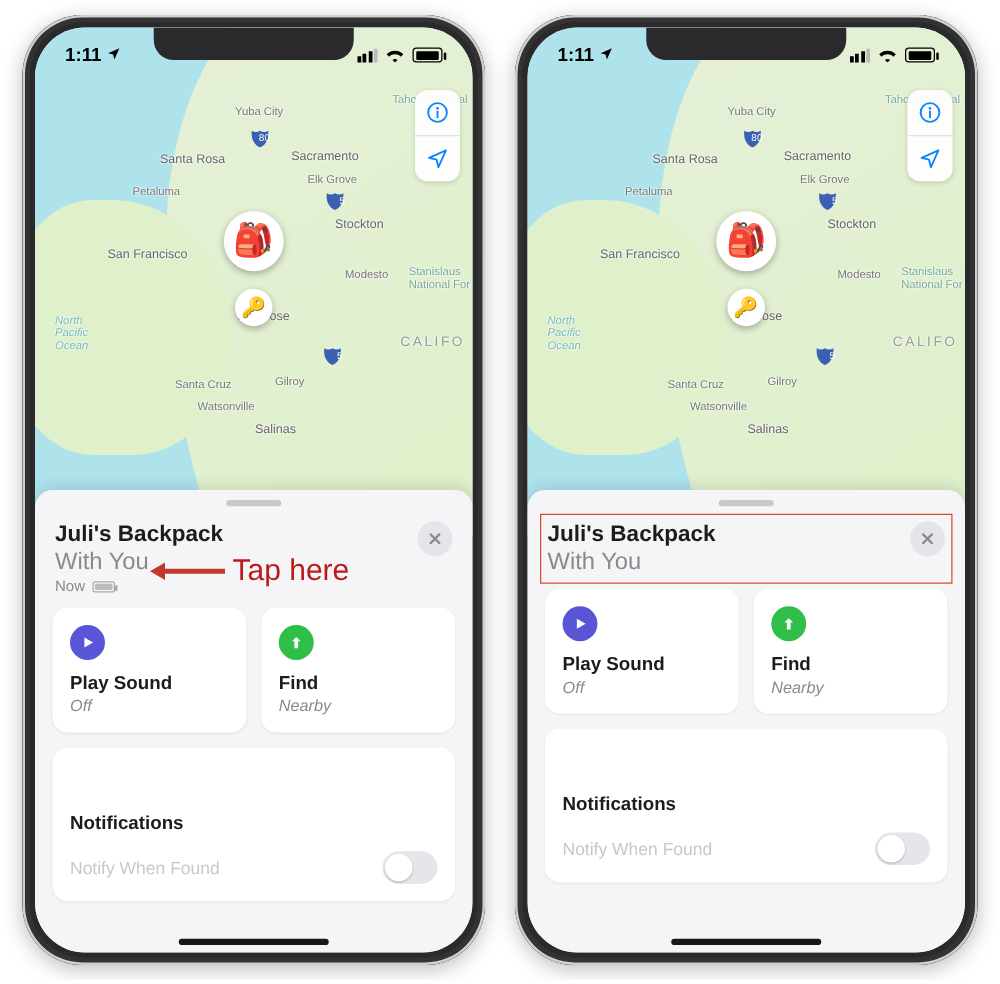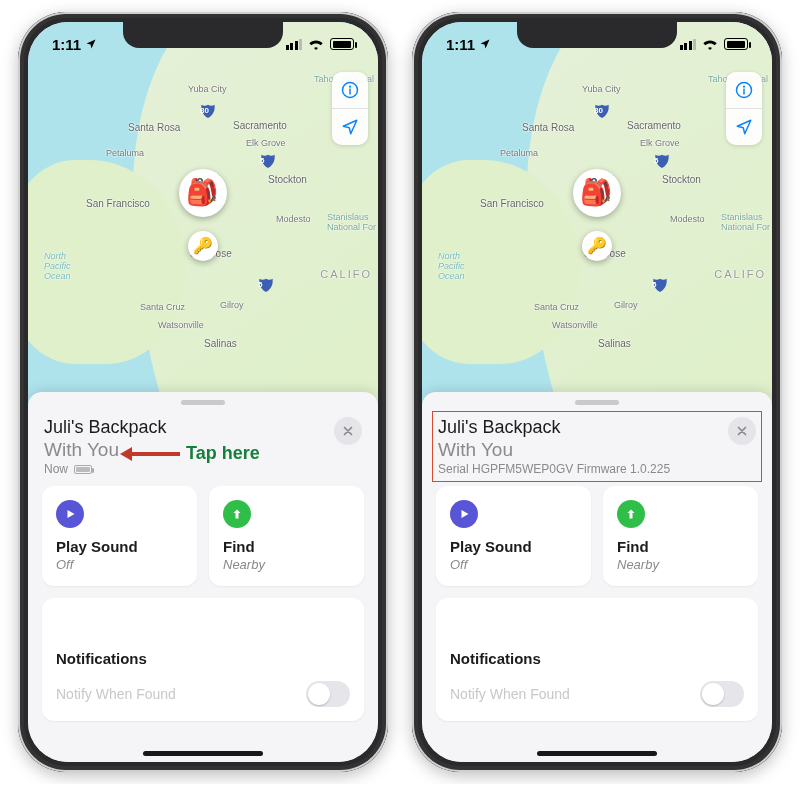--- a/index.html
+++ b/index.html
@@ -114,22 +114,22 @@
     position:absolute;
     font-size:9px;
     color:#777;
     white-space:nowrap;
     text-shadow: 0 0 2px #fff, 0 0 2px #fff;
   }
   .map-label.lg { font-size:10px; color:#666; font-weight:500;}
   .map-label.ocean { color:#7bb; font-style:italic; font-size:9px; line-height:1.1;}
   .map-label.state { color:#999; letter-spacing:2px; font-size:11px;}
   .hwy {
-    position:absolute; width:16px;height:16px;font-size:8px;color:#fff;font-weight:700;
-    display:flex;align-items:center;justify-content:flex-start;
+    position:absolute; width:16px;height:16px;font-size:8px;color:#fff;font-weight:400;
+    display:flex;align-items:center;justify-content:flex-end;
   }
   .hwy svg{position:absolute;inset:0;}
   .hwy span{position:relative;z-index:1;}
 
   .map-controls {
     position:absolute; top:50px; right:10px;
     width:36px; background:rgba(255,255,255,0.92);
     border-radius:10px;
     box-shadow: 0 1px 4px rgba(0,0,0,0.15);
     display:flex;flex-direction:column;
@@ -167,21 +167,21 @@
   }
   .sheet-header {
     display:flex; justify-content:space-between; align-items:flex-start;
     position:relative;
     padding: 4px 2px 10px;
   }
   .sheet-header.outlined::before{
     content:"";position:absolute;left:-4px;right:-4px;top:-2px;bottom:4px;
     border:1.5px solid #d84a2f; pointer-events:none;
   }
-  .sheet-title { font-size:18px; font-weight:400; color:var(--label-dark);}
+  .sheet-title { font-size:18px; font-weight:700; color:var(--label-dark);}
   .sheet-sub  { font-size:19px; color:var(--label-grey); margin-top:1px;}
   .sheet-sub2 { font-size:12px; color:var(--label-grey); margin-top:1px; display:flex; align-items:center; gap:6px;}
   .mini-batt {
     width:18px;height:9px;border:1px solid #aaa;border-radius:2px;position:relative;display:inline-block;
   }
   .mini-batt::after{content:"";position:absolute;right:-3px;top:2px;width:2px;height:5px;background:#aaa;border-radius:1px;}
   .mini-batt i{position:absolute;left:1px;top:1px;bottom:1px;width:85%;background:#bbb;border-radius:1px;}
   .close-btn {
     all:unset; width:28px;height:28px;border-radius:50%;background:#e5e5e9;
     display:flex;align-items:center;justify-content:center;color:#8a8a8e;cursor:pointer;
@@ -231,21 +231,21 @@
   .annot .arrow{
     width:60px;height:14px;position:relative;
   }
   .annot .arrow::before{
     content:"";position:absolute;left:10px;right:0;top:5px;height:4px;background:#c0392b;
   }
   .annot .arrow::after{
     content:"";position:absolute;left:0;top:0;
     border-top:7px solid transparent;border-bottom:7px solid transparent;border-right:12px solid #c0392b;
   }
-  .annot .txt{font-size:18px;color:#15803d;font-weight:bold;}
+  .annot .txt{font-size:24px;color:#b91c1c;}
 </style>
 </head>
 <body>
 
 <div class="phone">
   <div class="screen">
     <div class="notch"></div>
 
     <div class="statusbar">
       <div class="left">
@@ -500,21 +500,20 @@
       </div>
     </div>
 
     <div class="sheet">
       <div class="grabber"></div>
 
       <div class="sheet-header outlined">
         <div>
           <div class="sheet-title">Juli's Backpack</div>
           <div class="sheet-sub">With You</div>
-          <div class="sheet-sub2">Serial HGPFM5WEP0GV Firmware 1.0.225</div>
         </div>
         <button class="close-btn">
           <svg width="12" height="12" viewBox="0 0 24 24">
               <path stroke="#8a8a8e" stroke-width="3.5" stroke-linecap="round" d="M5 5l14 14M19 5L5 19"></path>
             </svg>
         </button>
       </div>
 
       <div class="cards-row">
         <div class="action-card">

